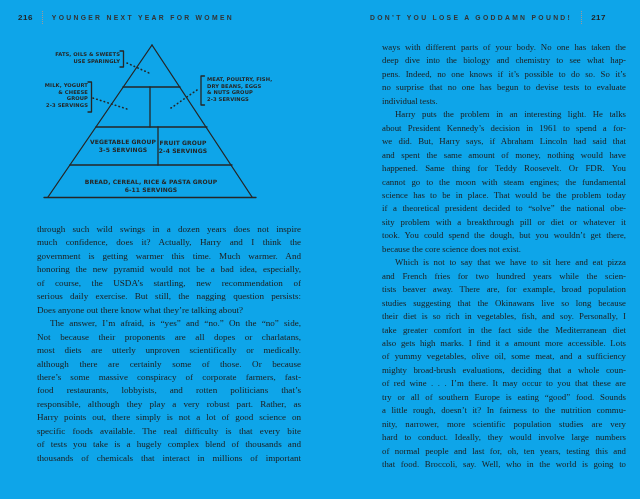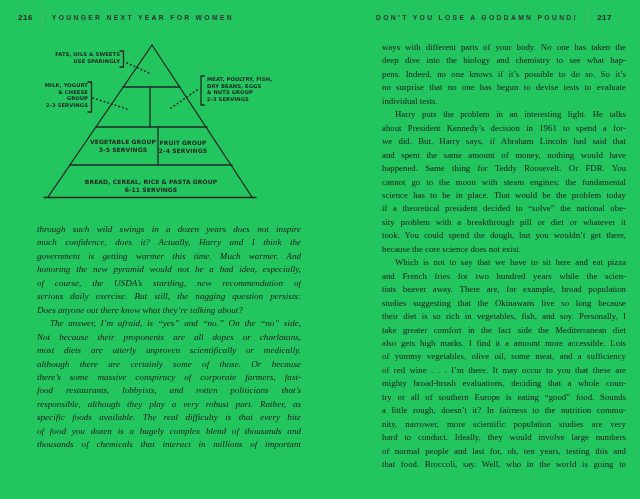--- a/index.html
+++ b/index.html
@@ -1,26 +1,26 @@
 <!DOCTYPE html>
 <html><head>
 <meta charset="utf-8">
 <style>
   html,body{margin:0;padding:0;background:#ffffff;}
   .spread{
-    position:relative;width:640px;height:499px;background:#22c55e;
+    position:relative;width:640px;height:499px;background:#0ea5e9;
     overflow:hidden;font-family:"Liberation Serif",serif;color:#1d1d1d;
   }
   
   .head{
     position:absolute;top:11px;display:flex;align-items:center;
     font-family:"Liberation Sans",sans-serif;color:#2e2e2e;
   }
   .head.left{left:18px;}
-  .head.right{right:28px;}
+  .head.right{right:34px;}
   .folio{font-size:8px;font-weight:700;letter-spacing:.5px;color:#222;}
   .rh{font-size:6.8px;font-weight:700;letter-spacing:2.3px;color:#333;}
   .sep{display:inline-block;border-left:1px dotted #9a9a9a;height:13px;margin:0 9px;}
   
   .pyramid{position:absolute;left:30px;top:40px;width:290px;height:170px;}
   .pyramid svg{position:absolute;left:0;top:0;}
   .ink{stroke:#262626;stroke-width:1.3;fill:none;stroke-linecap:round;stroke-linejoin:round;}
   .dot{stroke:#262626;stroke-width:1.6;fill:none;stroke-linecap:round;stroke-dasharray:.5 3.4;}
   .lbl{
     position:absolute;font-family:"DejaVu Sans",sans-serif;font-weight:700;
@@ -29,21 +29,21 @@
   .lbl.call{font-size:5.2px;line-height:6.6px;}
   .lbl.tier{font-size:6px;line-height:7.6px;text-align:center;}
   .lbl.fats{top:11px;right:200px;text-align:right;}
   .lbl.milk{top:42px;right:232px;text-align:right;}
   .lbl.meat{left:177px;top:36px;text-align:left;}
   .lbl.veg{left:48px;top:98px;width:90px;}
   .lbl.fruit{left:116px;top:99px;width:74px;}
   .lbl.bread{left:46px;top:138px;width:150px;}
   
   .col{position:absolute;}
-  .col.leftcol{left:37px;top:223px;width:264px;font-size:9.1px;line-height:13.45px;font-style:italic;}
+  .col.leftcol{left:37px;top:223px;width:264px;font-size:9.1px;line-height:13.45px;}
   .col.rightcol{left:382px;top:41px;width:244px;font-size:8.8px;line-height:13.45px;}
   .bl{
     text-align:justify;text-align-last:justify;
     white-space:nowrap;overflow:hidden;
   }
   .bl.end{text-align-last:left;}
   .bl.ind{padding-left:13px;}
 </style>
 </head>
 <body>
@@ -121,22 +121,23 @@
       <div class="bl">of course, the USDA’s startling, new recommendation of</div>
       <div class="bl">serious daily exercise. But still, the nagging question persists:</div>
       <div class="bl end">Does anyone out there know what they’re talking about?</div>
       <div class="bl ind">The answer, I’m afraid, is “yes” and “no.” On the “no” side,</div>
       <div class="bl">Not because their proponents are all dopes or charlatans,</div>
       <div class="bl">most diets are utterly unproven scientifically or medically.</div>
       <div class="bl">although there are certainly some of those. Or because</div>
       <div class="bl">there’s some massive conspiracy of corporate farmers, fast-</div>
       <div class="bl">food restaurants, lobbyists, and rotten politicians that’s</div>
       <div class="bl">responsible, although they play a very robust part. Rather, as</div>
+      <div class="bl">Harry points out, there simply is not a lot of good science on</div>
       <div class="bl">specific foods available. The real difficulty is that every bite</div>
-      <div class="bl">of food you dozen is a hugely complex blend of thousands and</div>
+      <div class="bl">of tests you take is a hugely complex blend of thousands and</div>
       <div class="bl">thousands of chemicals that interact in millions of important</div>
     </div>
   <div class="col rightcol">
       <div class="bl">ways with different parts of your body. No one has taken the</div>
       <div class="bl">deep dive into the biology and chemistry to see what hap-</div>
       <div class="bl">pens. Indeed, no one knows if it’s possible to do so. So it’s</div>
       <div class="bl">no surprise that no one has begun to devise tests to evaluate</div>
       <div class="bl end">individual tests.</div>
       <div class="bl ind">Harry puts the problem in an interesting light. He talks</div>
       <div class="bl">about President Kennedy’s decision in 1961 to spend a for-</div>
@@ -150,22 +151,22 @@
       <div class="bl">took. You could spend the dough, but you wouldn’t get there,</div>
       <div class="bl end">because the core science does not exist.</div>
       <div class="bl ind">Which is not to say that we have to sit here and eat pizza</div>
       <div class="bl">and French fries for two hundred years while the scien-</div>
       <div class="bl">tists beaver away. There are, for example, broad population</div>
       <div class="bl">studies suggesting that the Okinawans live so long because</div>
       <div class="bl">their diet is so rich in vegetables, fish, and soy. Personally, I</div>
       <div class="bl">take greater comfort in the fact side the Mediterranean diet</div>
       <div class="bl">also gets high marks. I find it a amount more accessible. Lots</div>
       <div class="bl">of yummy vegetables, olive oil, some meat, and a sufficiency</div>
+      <div class="bl">mighty broad-brush evaluations, deciding that a whole coun-</div>
       <div class="bl">of red wine . . . I’m there. It may occur to you that these are</div>
-      <div class="bl">mighty broad-brush evaluations, deciding that a whole coun-</div>
       <div class="bl">try or all of southern Europe is eating “good” food. Sounds</div>
       <div class="bl">a little rough, doesn’t it? In fairness to the nutrition commu-</div>
       <div class="bl">nity, narrower, more scientific population studies are very</div>
       <div class="bl">hard to conduct. Ideally, they would involve large numbers</div>
       <div class="bl">of normal people and last for, oh, ten years, testing this and</div>
       <div class="bl">that food. Broccoli, say. Well, who in the world is going to</div>
     </div>
 
 </div>
 

